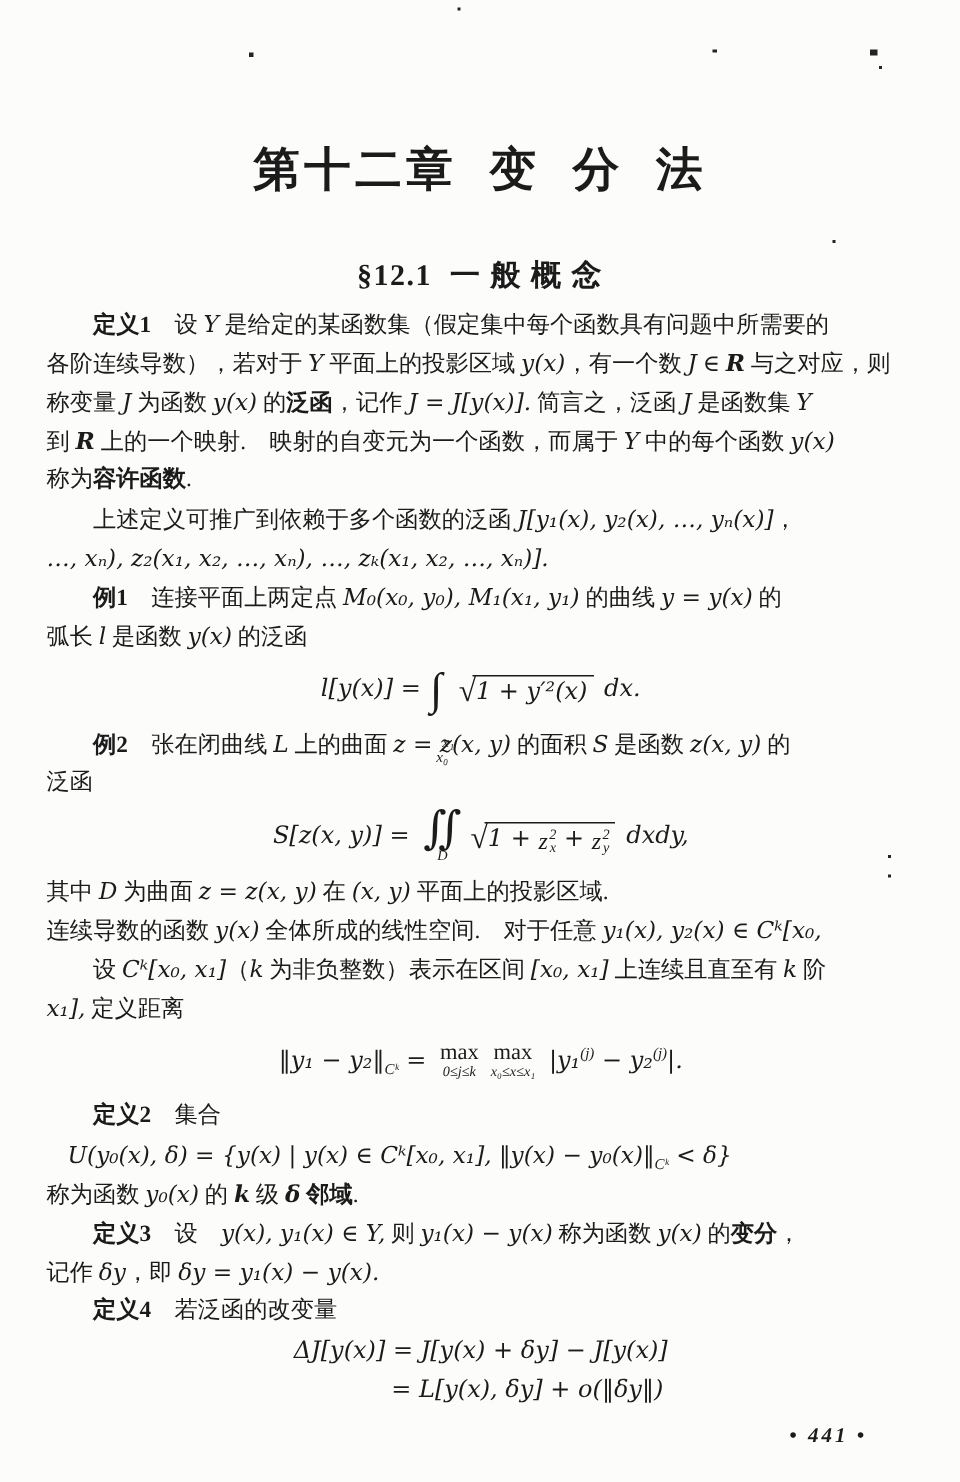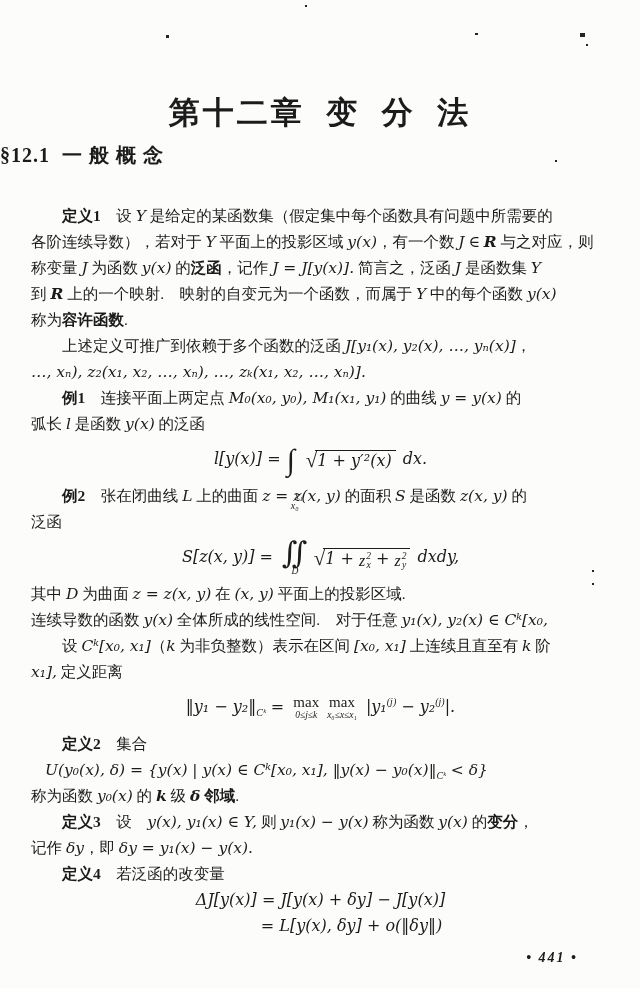--- a/index.html
+++ b/index.html
@@ -8,21 +8,21 @@
     width:640px;height:988px;position:relative;overflow:hidden;
     background:#fcfcfa;color:#1b1b1b;
     font-family:"Liberation Serif","DejaVu Serif",serif;
     -webkit-font-smoothing:antialiased;
   }
   .chapter{
     text-align:center;padding-top:92px;font-size:31px;font-weight:bold;
     letter-spacing:3px;white-space:pre;
   }
   .section{
-    text-align:left;margin-top:8px;font-size:20px;font-weight:bold;
+    text-align:center;margin-top:36px;font-size:20px;font-weight:bold;
     letter-spacing:1px;white-space:pre;
   }
   .body{position:absolute;top:203px;left:31px;width:579px;font-size:15.5px;}
   .line{height:26px;line-height:26px;white-space:nowrap;}
   .ind{padding-left:31px;}
   .ind1{padding-left:14px;}
   .formula{height:46px;line-height:44px;text-align:center;font-size:16px;white-space:nowrap;}
   .f-sm{height:26px;line-height:26px;}
   .f-shift{padding-left:62px;}
   .b{font-weight:bold;}

